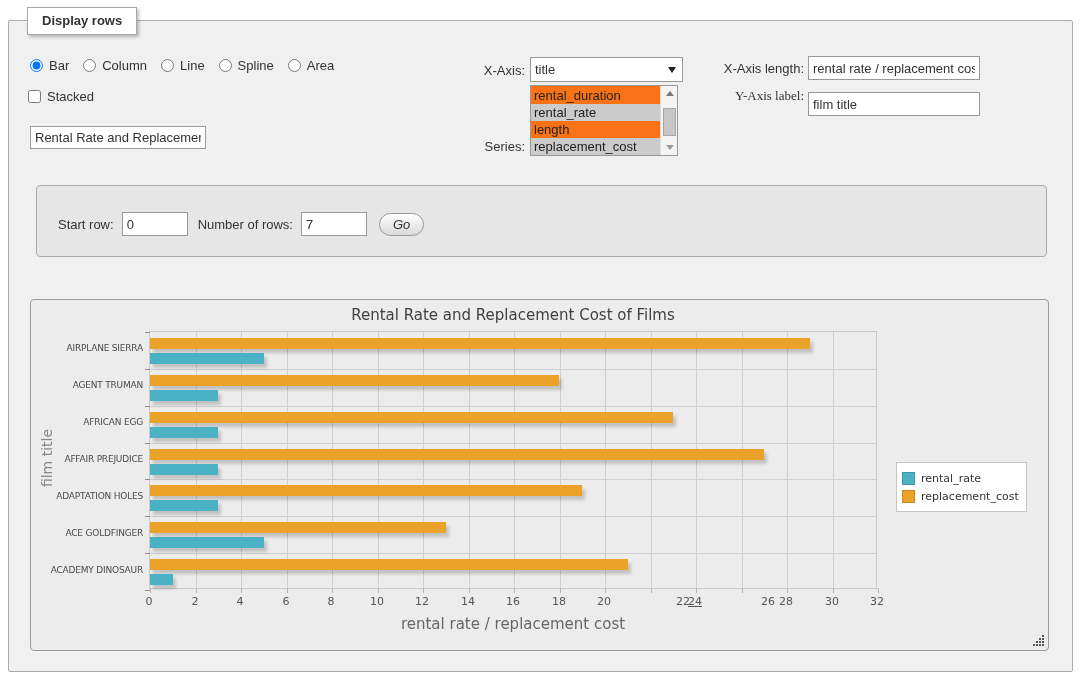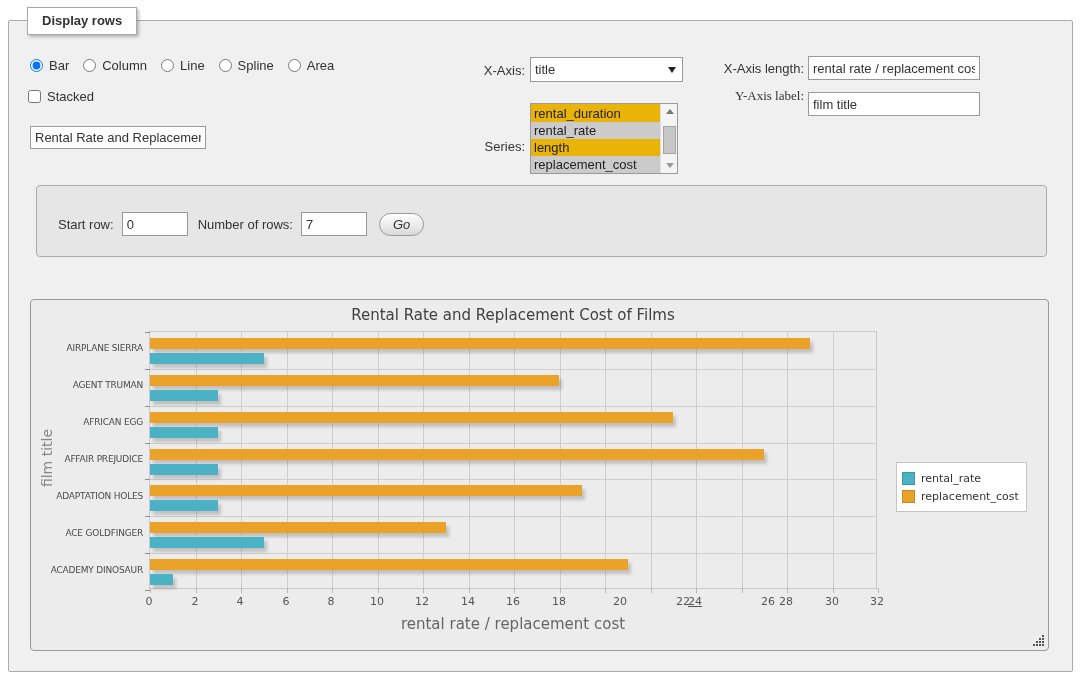--- a/index.html
+++ b/index.html
@@ -32,21 +32,21 @@
   #yaxislbl-txt { left: 716px; top: 88px; width: 88px; font-family: Liberation Serif, serif; }
 
   .select-wrap { left: 530px; top: 57px; width: 153px; height: 25px; }
   .select-wrap select { width: 100%; height: 100%; border: 1px solid #999; background: #fff;
                         font-size: 13px; color: #333; padding: 2px 4px; appearance: none;
                         -webkit-appearance: none; font-family: "Liberation Sans", sans-serif; }
   .select-arrow { position: absolute; right: 7px; top: 10px; width: 0; height: 0;
                   border-left: 4px solid transparent; border-right: 4px solid transparent;
                   border-top: 6px solid #222; pointer-events: none; }
 
-  #series-box { left: 530px; top: 103px; width: 148px; height: 71px; background: #eab308;
+  #series-box { left: 530px; top: 85px; width: 148px; height: 71px; background: #f97316;
                 border: 1px solid #999; overflow: hidden; }
   .series-items { position: absolute; left: 0; top: 1px; right: 17px; }
   .series-item { font-size: 13px; color: #222; padding: 0 3px; height: 17px; line-height: 17px;
                  white-space: nowrap; overflow: hidden; }
   .series-item.selected { background: #cbcbcb; }
   .sb { position: absolute; right: 0; top: 0; width: 17px; height: 100%; background: #f4f4f4;
         border-left: 1px solid #ddd; }
   .sb-btn { position: absolute; left: 0; width: 17px; height: 15px; display: flex;
             align-items: center; justify-content: center; }
   .sb-up { top: 0; } .sb-down { bottom: 0; }
@@ -245,21 +245,21 @@
       <div class="xtick-label" style="left: 118px;">0</div>
       <div class="xtick-label" style="left: 164px;">2</div>
       <div class="xtick-label" style="left: 209px;">4</div>
       <div class="xtick-label" style="left: 255px;">6</div>
       <div class="xtick-label" style="left: 300px;">8</div>
       <div class="xtick-label" style="left: 346px;">10</div>
       <div class="xtick-label" style="left: 391px;">12</div>
       <div class="xtick-label" style="left: 437px;">14</div>
       <div class="xtick-label" style="left: 482px;">16</div>
       <div class="xtick-label" style="left: 528px;">18</div>
-      <div class="xtick-label" style="left: 573px; margin-left: 16px;">20</div>
+      <div class="xtick-label" style="left: 573px;">20</div>
       <div class="xtick-label" style="left: 652px;">22</div>
       <div class="xtick-label" style="left: 664px; text-decoration: underline;">24</div>
       <div class="xtick-label" style="left: 710px; margin-left: 27px;">26</div>
       <div class="xtick-label" style="left: 755px;">28</div>
       <div class="xtick-label" style="left: 801px;">30</div>
       <div class="xtick-label" style="left: 846px;">32</div>
     </div>
   <div id="x-axis-title">rental rate / replacement cost</div>
   <div id="y-axis-title">film title</div>
   <div id="chart-legend">

